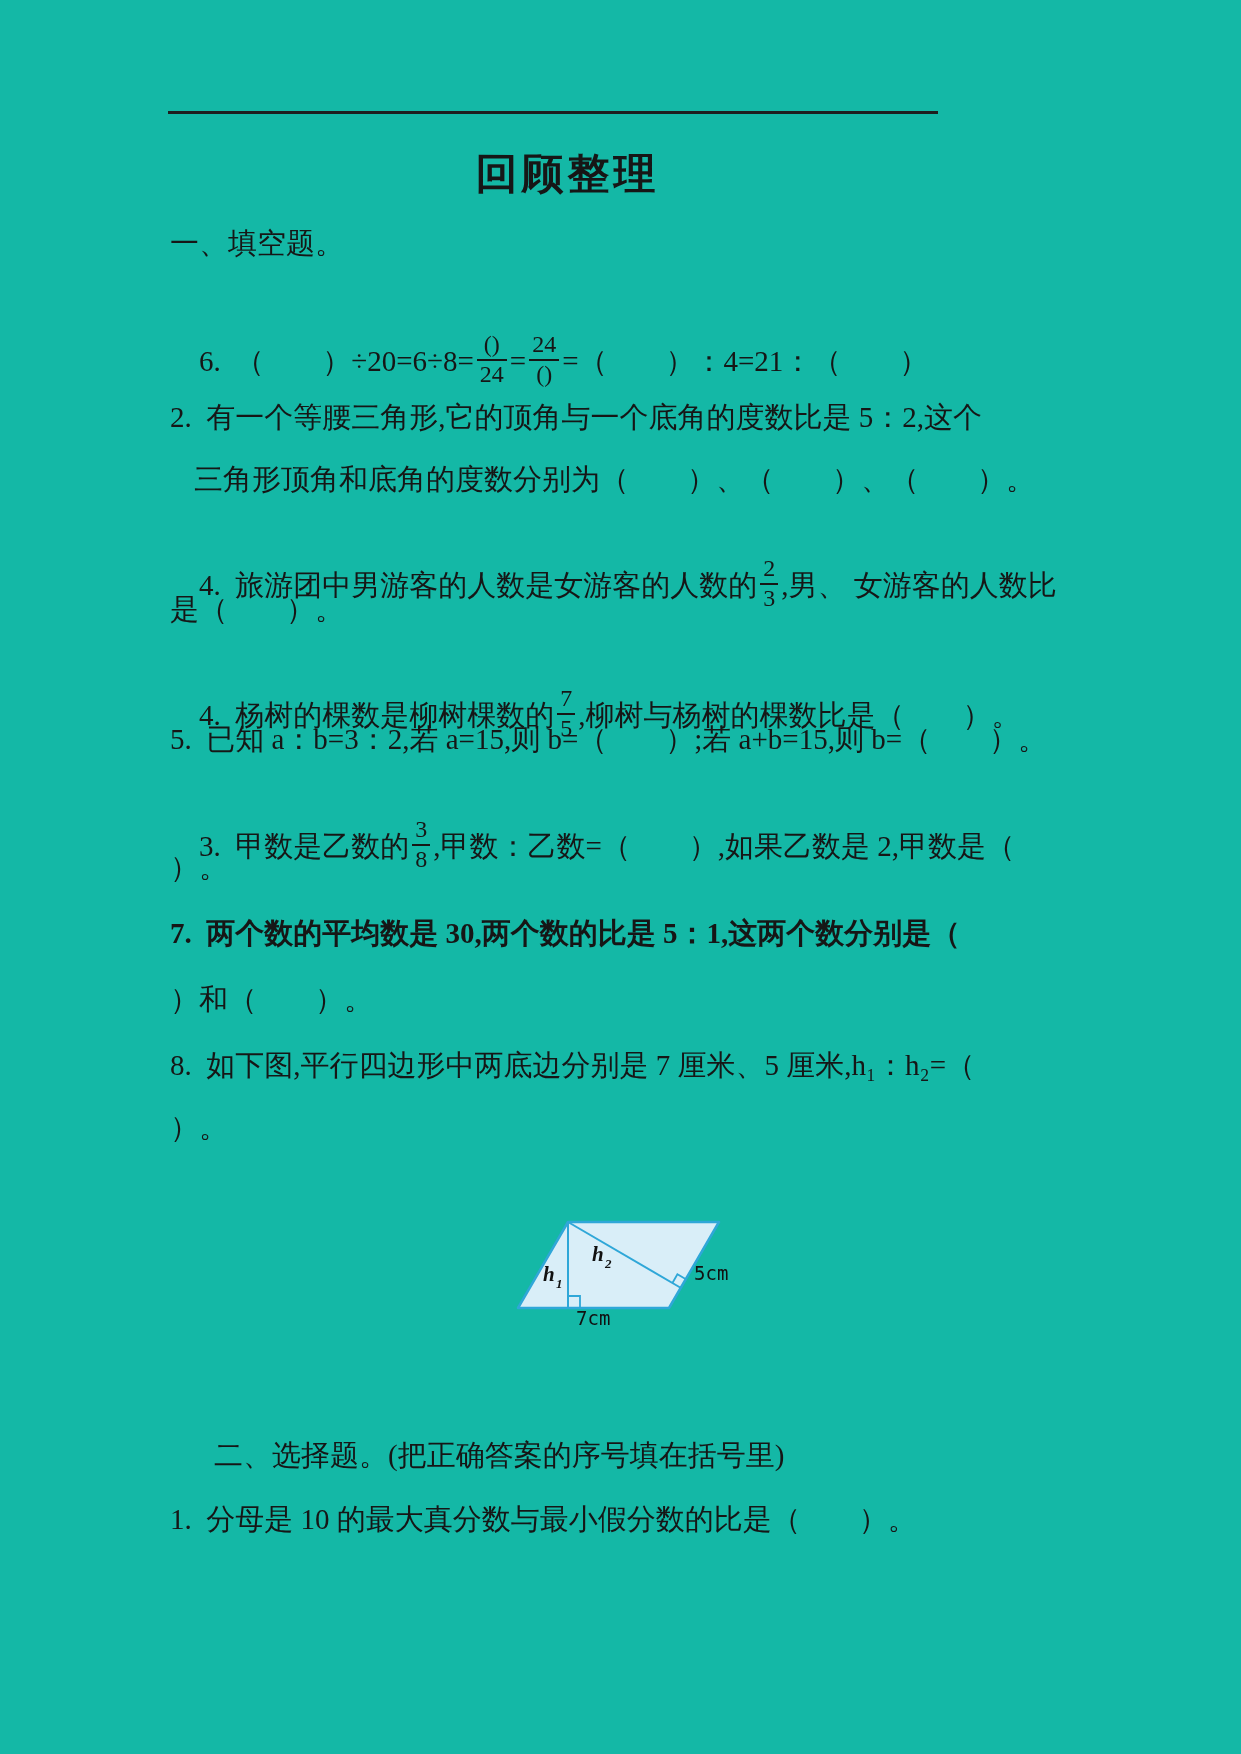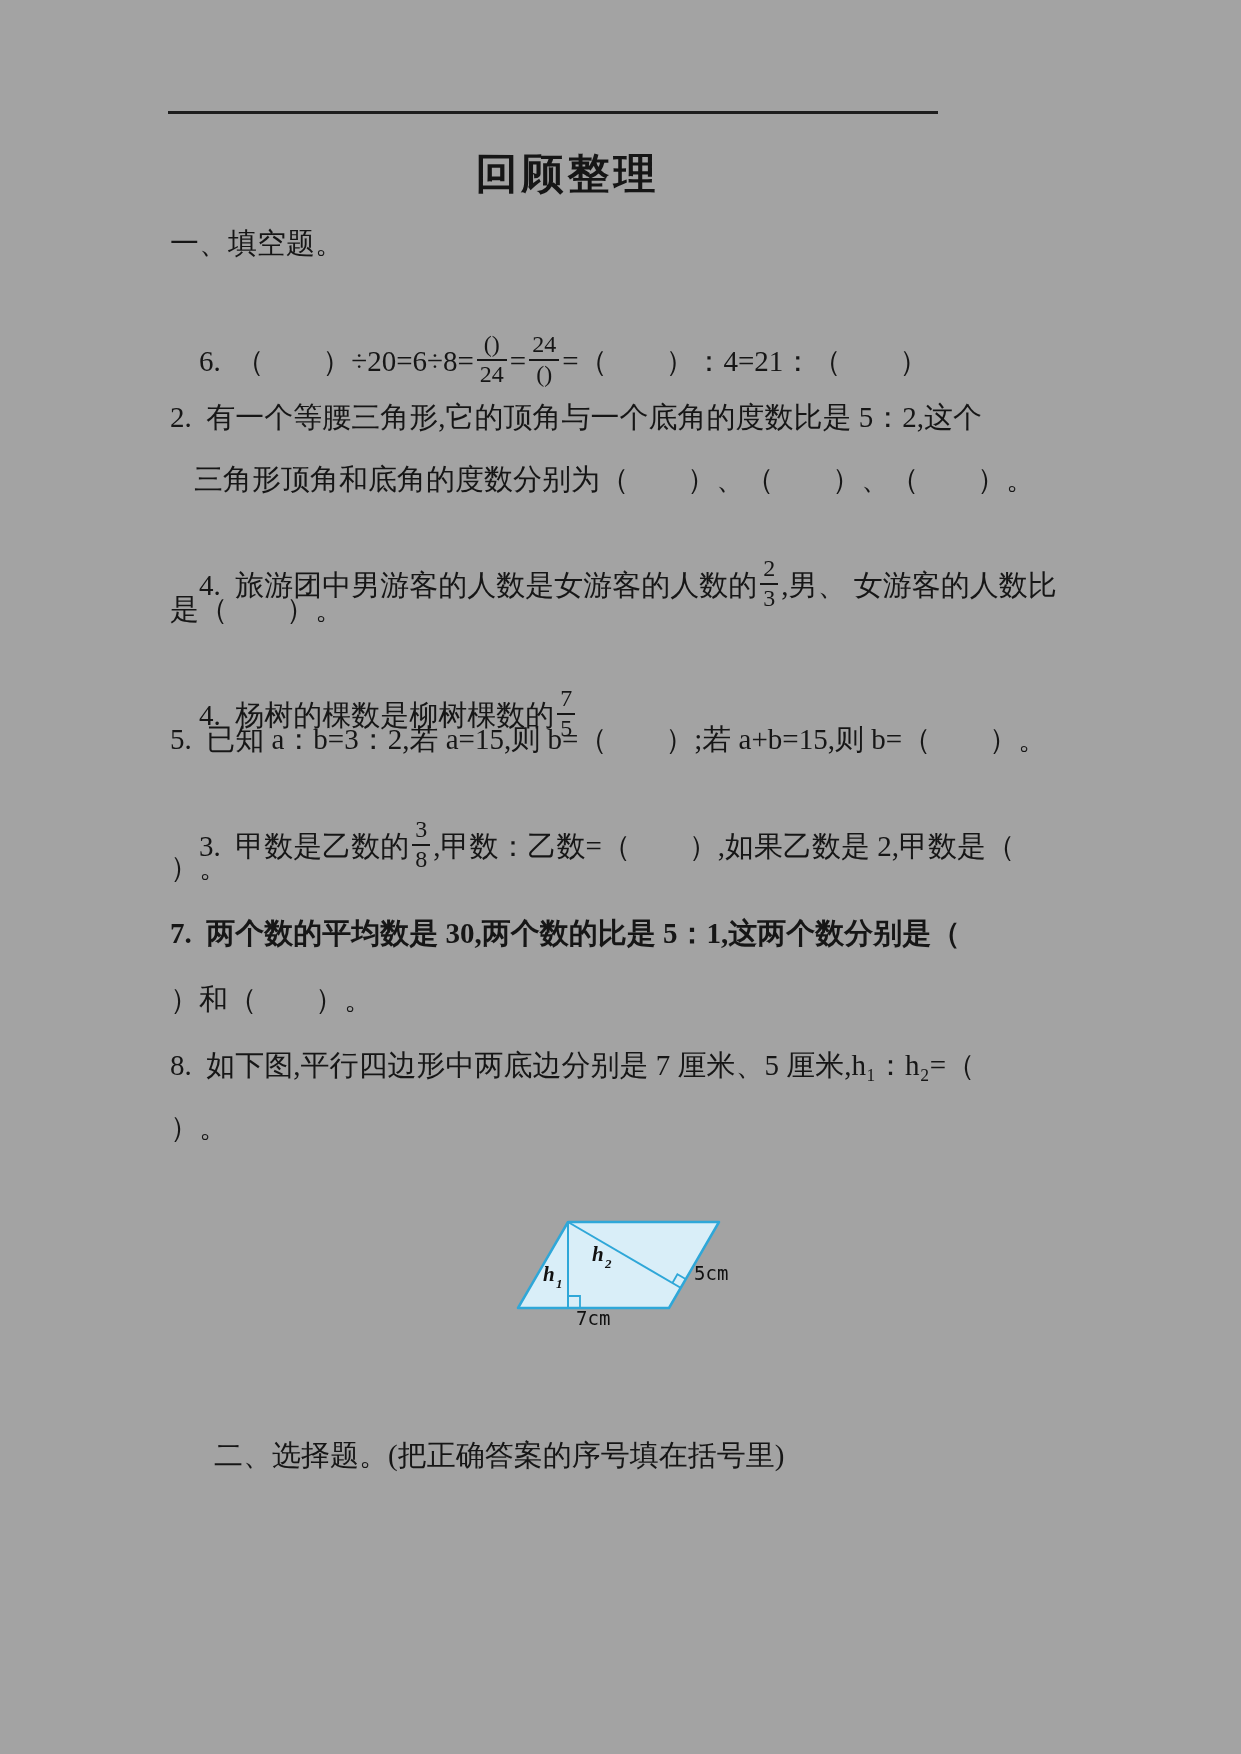--- a/index.html
+++ b/index.html
@@ -1,20 +1,20 @@
 <!DOCTYPE html>
 <html><head>
 <meta charset="utf-8">
 <style>
   html,body{margin:0;padding:0;background:#888;}
   .page{
     position:relative;
     width:1241px;height:1754px;
     margin:0 auto;
-    background:#a3a3a3;
+    background:#14b8a6;
     overflow:hidden;
     font-family:"Liberation Serif", serif;
     color:#161616;
   }
   .rule{
     position:absolute;
     background:#1e1e1e;
   }
   .doc-title{
     position:absolute;
@@ -92,21 +92,21 @@
 
   <div class="line" style="top:398px;">2.  有一个等腰三角形,它的顶角与一个底角的度数比是 5：2,这个</div>
   <div class="line" style="top:460px;margin-left:24px;">三角形顶角和底角的度数分别为（　　）、（　　）、（　　）。</div>
 
   <div class="line" style="top:522px;">
     <span>4.  旅游团中男游客的人数是女游客的人数的</span><span class="frac"><span class="num">2</span><span class="den">3</span></span><span>,男、 女游客的人数比</span>
   </div>
   <div class="line" style="top:590px;">是（　　）。</div>
 
   <div class="line" style="top:652px;">
-    <span>4.  杨树的棵数是柳树棵数的</span><span class="frac"><span class="num">7</span><span class="den">5</span></span>
+    <span>4.  杨树的棵数是柳树棵数的</span><span class="frac"><span class="num">7</span><span class="den">5</span></span><span>,柳树与杨树的棵数比是（　　）。</span>
   </div>
 
   <div class="line" style="top:720px;">5.  已知 a：b=3：2,若 a=15,则 b=（　　）;若 a+b=15,则 b=（　　）。</div>
 
   <div class="line" style="top:783px;">
     <span>3.  甲数是乙数的</span><span class="frac"><span class="num">3</span><span class="den">8</span></span><span>,甲数：乙数=（　　）,如果乙数是 2,甲数是（</span>
   </div>
   <div class="line" style="top:848px;">）。</div>
 
   <div class="line" style="top:914px;font-weight:bold;">7.  两个数的平均数是 30,两个数的比是 5：1,这两个数分别是（</div>
@@ -123,14 +123,15 @@
     <polyline points="206,79.3 197.4,74.3 192.4,83" fill="none" stroke="#2fa7d8" stroke-width="1.8"></polyline>
     <text class="hlab" x="63" y="81">h</text>
     <text class="hsub" x="76" y="88">1</text>
     <text class="hlab" x="112" y="61">h</text>
     <text class="hsub" x="125" y="68">2</text>
     <text class="cm" x="214" y="80">5cm</text>
     <text class="cm" x="96" y="125">7cm</text>
   </svg>
 
   <div class="line" style="top:1436px;margin-left:44px;">二、选择题。(把正确答案的序号填在括号里)</div>
+  <div class="line" style="top:1500px;">1.  分母是 10 的最大真分数与最小假分数的比是（　　）。</div>
 
 </div>
 
 </body></html>

